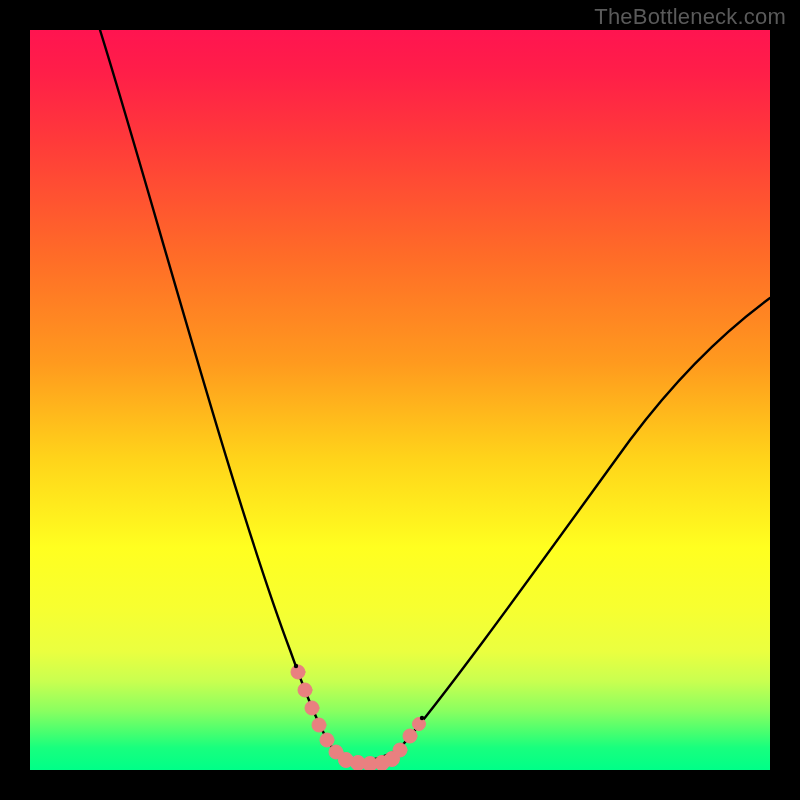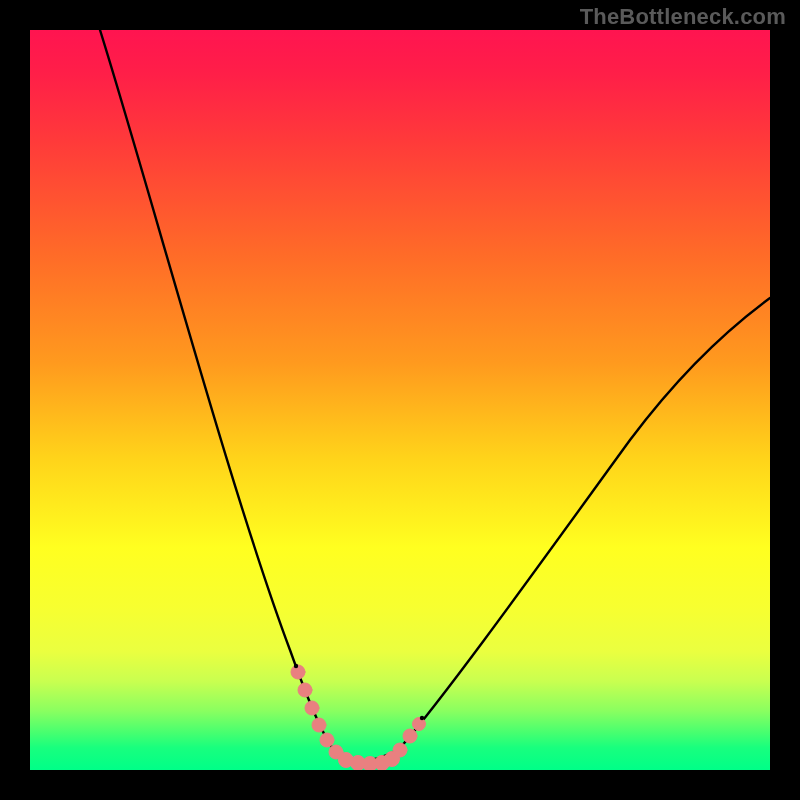--- a/index.html
+++ b/index.html
@@ -43,21 +43,21 @@
       #18ff7e 97%,
       #00ff88 100%
     );
   }
   .watermark {
     position: absolute;
     top: 4px;
     right: 14px;
     color: #5a5a5a;
     font-size: 22px;
-    font-weight: 700;
+    font-weight: 400;
     letter-spacing: 0.2px;
     user-select: none;
   }
   svg.overlay {
     position: absolute;
     top: 0;
     left: 0;
   }
 </style>
 </head>

